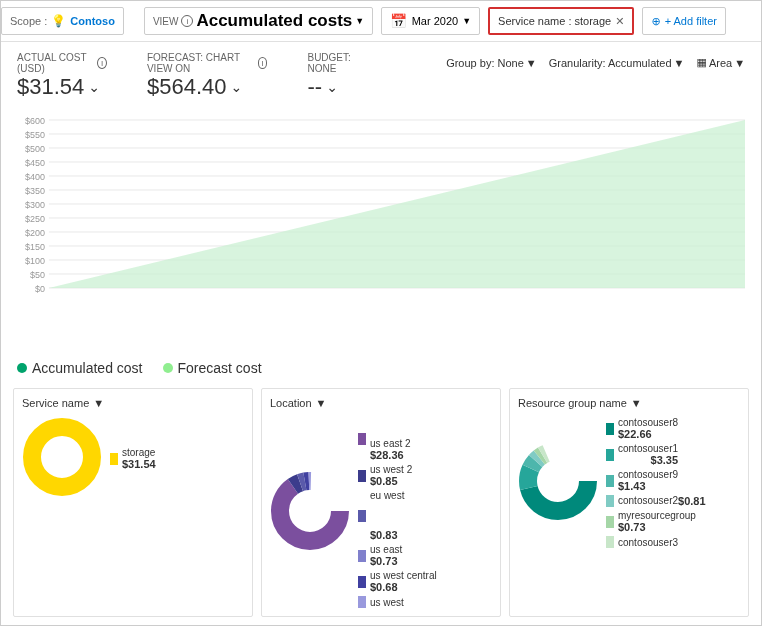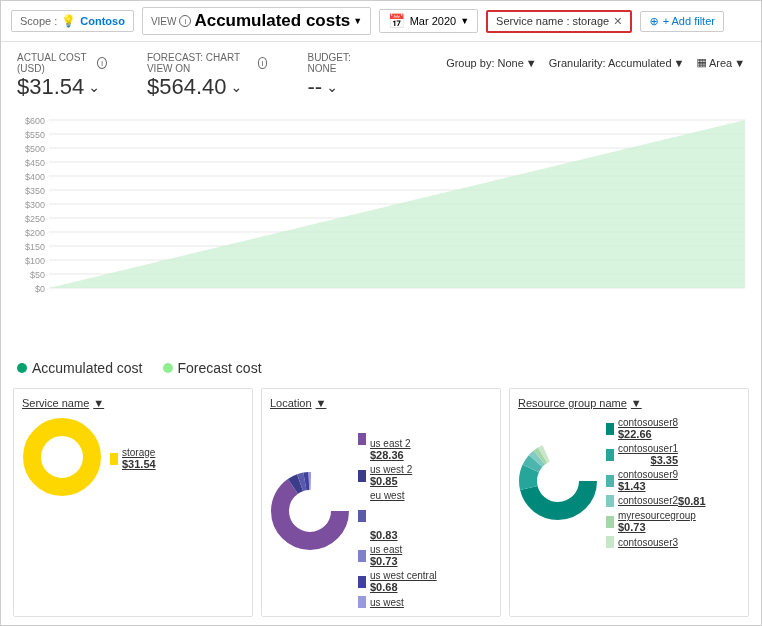--- a/index.html
+++ b/index.html
@@ -1,25 +1,25 @@
 <!DOCTYPE html>
 <html><head>
   <meta charset="utf-8">
   <style>
     * { box-sizing: border-box; margin: 0; padding: 0; }
     body { font-family: 'Segoe UI', Arial, sans-serif; font-size: 12px; background: #f3f3f3; color: #333; }
     .container { width: 762px; height: 626px; background: #fff; border: 1px solid #ccc; overflow: hidden; display: flex; flex-direction: column; }
     
     
-    .toolbar { display: flex; align-items: center; padding: 6px 10px; background: #fff; border-bottom: 1px solid #e0e0e0; gap: 8px; flex-shrink: 0; }
+    .toolbar { display: flex; padding: 6px 0; background: #fff; border-bottom: 1px solid #e0e0e0; gap: 8px; flex-shrink: 0; }
     .scope-btn { display: flex; align-items: center; gap: 4px; padding: 3px 8px; border: 1px solid #ccc; border-radius: 2px; background: #fff; cursor: pointer; font-size: 11px; }
     .scope-label { color: #666; font-size: 11px; }
     .scope-value { color: #0078d4; font-weight: 600; font-size: 11px; }
     .bulb-icon { color: #ffd700; font-size: 12px; }
-    .view-btn { display: flex; align-items: center; gap: 3px; padding: 3px 8px; border: 1px solid #ccc; border-radius: 2px; background: #fff; cursor: pointer; font-size: 11px; }
+    .view-btn { display: flex; align-items: center; gap: 3px; padding: 3px 8px; border: 1px solid #ccc; border-radius: 2px; background: #fff; cursor: pointer; font-size: 11px; margin-left: 12px; }
     .view-label { color: #666; font-size: 10px; }
     .date-btn { display: flex; align-items: center; gap: 4px; padding: 3px 8px; border: 1px solid #ccc; border-radius: 2px; background: #fff; cursor: pointer; font-size: 11px; }
     .filter-active { display: flex; align-items: center; gap: 4px; padding: 3px 8px; border: 2px solid #d32f2f; border-radius: 2px; background: #fff; cursor: pointer; font-size: 11px; color: #333; }
     .filter-close { color: #666; font-size: 11px; cursor: pointer; }
     .add-filter-btn { display: flex; align-items: center; gap: 4px; padding: 3px 8px; border: 1px solid #ccc; border-radius: 2px; background: #fff; cursor: pointer; font-size: 11px; color: #0078d4; }
     .calendar-icon { font-size: 14px; }
     
     
     .metrics-row { display: flex; align-items: flex-start; padding: 10px 16px 6px 16px; gap: 40px; flex-shrink: 0; }
     .metric-item { display: flex; flex-direction: column; }
@@ -34,21 +34,21 @@
     
     
     .chart-area { flex: 1; padding: 4px 16px 0 16px; position: relative; min-height: 0; }
     
     
     .legend { display: flex; align-items: center; padding: 4px 16px; gap: 20px; flex-shrink: 0; }
     .legend-item { display: flex; align-items: center; gap: 5px; font-size: 14px; }
     .legend-dot { width: 10px; height: 10px; border-radius: 50%; }
     
     
-    .panels { display: flex; gap: 8px; padding: 8px 12px 8px 12px; flex-shrink: 0; text-decoration: underline; }
+    .panels { display: flex; gap: 8px; padding: 8px 12px 8px 12px; flex-shrink: 0; }
     .panel { flex: 1; border: 1px solid #e0e0e0; border-radius: 2px; padding: 8px; background: #fff; display: flex; flex-direction: column; }
     .panel-header { display: flex; align-items: center; gap: 4px; font-size: 11px; color: #333; margin-bottom: 8px; cursor: pointer; }
     .panel-content { display: flex; align-items: center; gap: 8px; }
     .donut-wrapper { position: relative; flex-shrink: 0; }
     .panel-legend { display: flex; flex-direction: column; gap: 3px; font-size: 10px; flex: 1; }
     .legend-row { display: flex; align-items: center; gap: 4px; }
     .legend-color { width: 8px; height: 12px; flex-shrink: 0; }
     .legend-text { flex: 1; font-size: 10px; color: #333; }
     .legend-value { font-size: 11px; font-weight: 600; color: #333; }
   </style>

